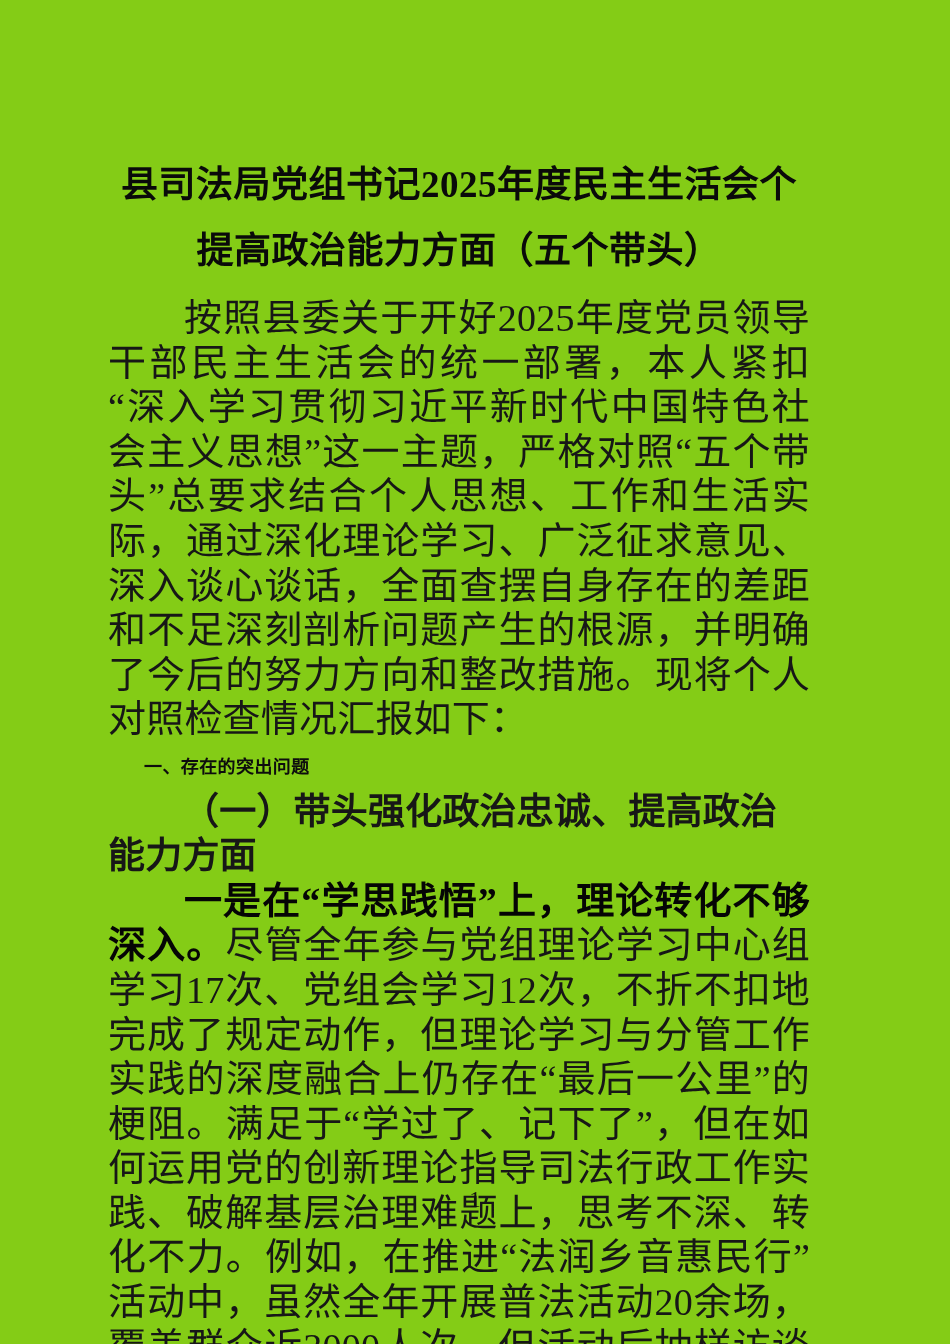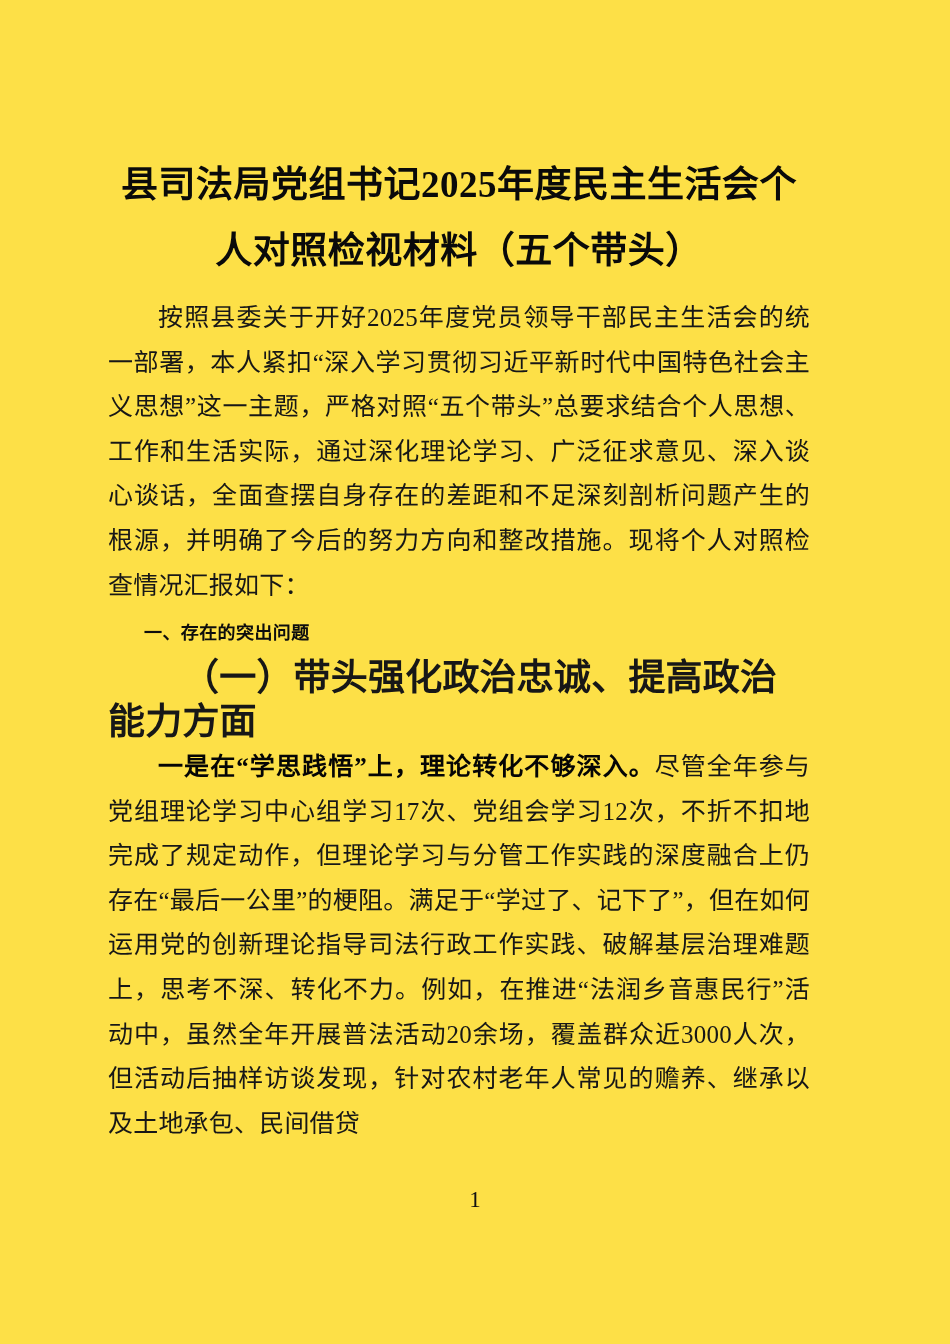--- a/index.html
+++ b/index.html
@@ -13,21 +13,21 @@
     font-family: "Liberation Serif", "DejaVu Serif", serif;
     color: #000000;
     -webkit-font-smoothing: antialiased;
   }
 
   .page {
     position: relative;
     width: 950px;
     height: 1344px;
     margin: 0 auto;
-    background: #fde047;
+    background: #84cc16;
     overflow: hidden;
     box-sizing: border-box;
   }
 
   
   .content {
     position: absolute;
     left: 108px;
     top: 0;
     width: 702px;
@@ -48,21 +48,21 @@
   }
 
   .doc-title .tline {
     display: block;
   }
 
   
   .para {
     margin: 0;
     font-family: "Liberation Serif", "DejaVu Serif", serif;
-    font-size: 25px;
+    font-size: 38px;
     line-height: 44.6px;
     text-align: justify;
     text-justify: inter-ideograph;
     color: #171717;
     letter-spacing: 0.2px;
   }
 
   .para.indent {
     text-indent: 2em;
   }
@@ -117,21 +117,21 @@
 </style>
 </head>
 <body>
 
 <div class="page">
 
   <div class="content">
 
     <h1 class="doc-title">
       <span class="tline">县司法局党组书记2025年度民主生活会个</span>
-      <span class="tline">人对照检视材料（五个带头）</span>
+      <span class="tline">提高政治能力方面（五个带头）</span>
     </h1>
 
     <p class="para indent para-lead">按照县委关于开好2025年度党员领导干部民主生活会的统一部署，本人紧扣“深入学习贯彻习近平新时代中国特色社会主义思想”这一主题，严格对照“五个带头”总要求结合个人思想、工作和生活实际，通过深化理论学习、广泛征求意见、深入谈心谈话，全面查摆自身存在的差距和不足深刻剖析问题产生的根源，并明确了今后的努力方向和整改措施。现将个人对照检查情况汇报如下：</p>
 
     <p class="h1-cn">一、存在的突出问题</p>
 
     <p class="h2-cn">（一）带头强化政治忠诚、提高政治能力方面</p>
 
     <p class="para indent"><span class="lead-strong">一是在“学思践悟”上，理论转化不够深入。</span><span>尽管全年参与党组理论学习中心组学习17次、党组会学习12次，不折不扣地完成了规定动作，但理论学习与分管工作实践的深度融合上仍存在“最后一公里”的梗阻。满足于“学过了、记下了”，但在如何运用党的创新理论指导司法行政工作实践、破解基层治理难题上，思考不深、转化不力。例如，在推进“法润乡音惠民行”活动中，虽然全年开展普法活动20余场，覆盖群众近3000人次，但活动后抽样访谈发现，针对农村老年人常见的赡养、继承以及土地承包、民间借贷</span></p>
 

